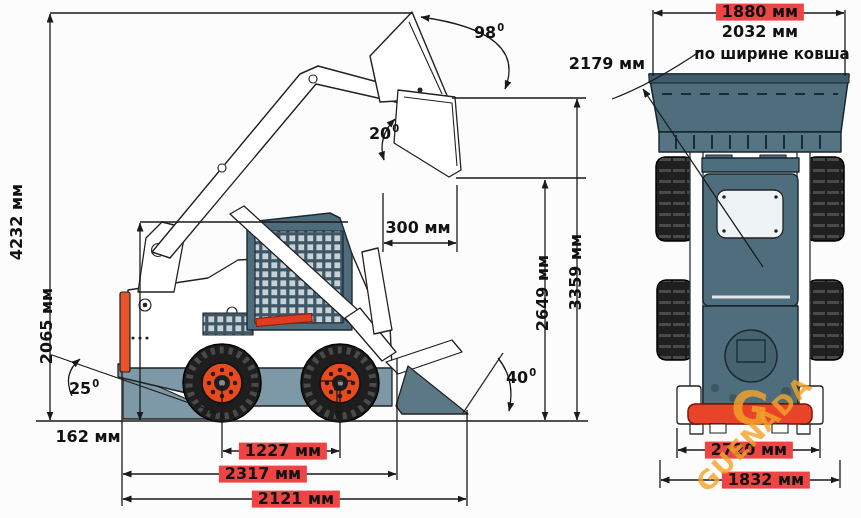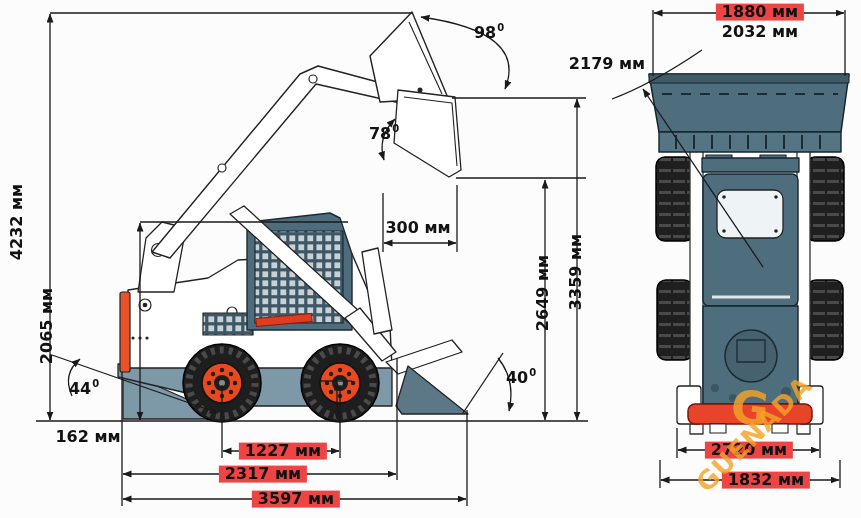--- a/index.html
+++ b/index.html
@@ -232,33 +232,34 @@
 
     <line x1="660" y1="460" x2="660" y2="488"></line>
     <line x1="840" y1="460" x2="840" y2="488"></line>
     <line x1="661" y1="480" x2="839" y2="480" marker-start="url(#ah)" marker-end="url(#ah)"></line>
   </g>
 </svg>
 
 <div class="lbl rot" style="left:17px;top:222px">4232 мм</div>
 <div class="lbl rot" style="left:47px;top:326px">2065 мм</div>
 <div class="lbl" style="left:489px;top:33px"><span>98</span><sup>0</sup></div>
-<div class="lbl" style="left:384px;top:134px"><span>78</span><sup>0</sup></div>
+<div class="lbl" style="left:384px;top:134px"><span>20</span><sup>0</sup></div>
 <div class="lbl" style="left:418px;top:228px">300 мм</div>
 <div class="lbl rot" style="left:543px;top:293px">2649 мм</div>
 <div class="lbl rot" style="left:576px;top:272px">3359 мм</div>
-<div class="lbl" style="left:84px;top:389px"><span>44</span><sup>0</sup></div>
+<div class="lbl" style="left:84px;top:389px"><span>25</span><sup>0</sup></div>
 <div class="lbl" style="left:521px;top:378px"><span>40</span><sup>0</sup></div>
 <div class="lbl" style="left:88px;top:437px">162 мм</div>
 <div class="lbl onl" style="left:283px;top:451px">1227 мм</div>
 <div class="lbl onl" style="left:263px;top:474px">2317 мм</div>
-<div class="lbl onl" style="left:296px;top:499px">3597 мм</div>
+<div class="lbl onl" style="left:296px;top:499px">2121 мм</div>
 
 <div class="lbl onl" style="left:760px;top:12px">1880 мм</div>
 <div class="lbl" style="left:760px;top:32px">2032 мм</div>
+<div class="lbl sm" style="left:772px;top:55px">по ширине ковша</div>
 <div class="lbl" style="left:607px;top:64px">2179 мм</div>
 <div class="lbl onl" style="left:749px;top:450px">2720 мм</div>
 <div class="lbl onl" style="left:766px;top:480px">1832 мм</div>
 
 <div class="wm wm-g">G</div>
 <div class="wm wm-text">GUENADA</div>
 
 </div>
 
 </body></html>

